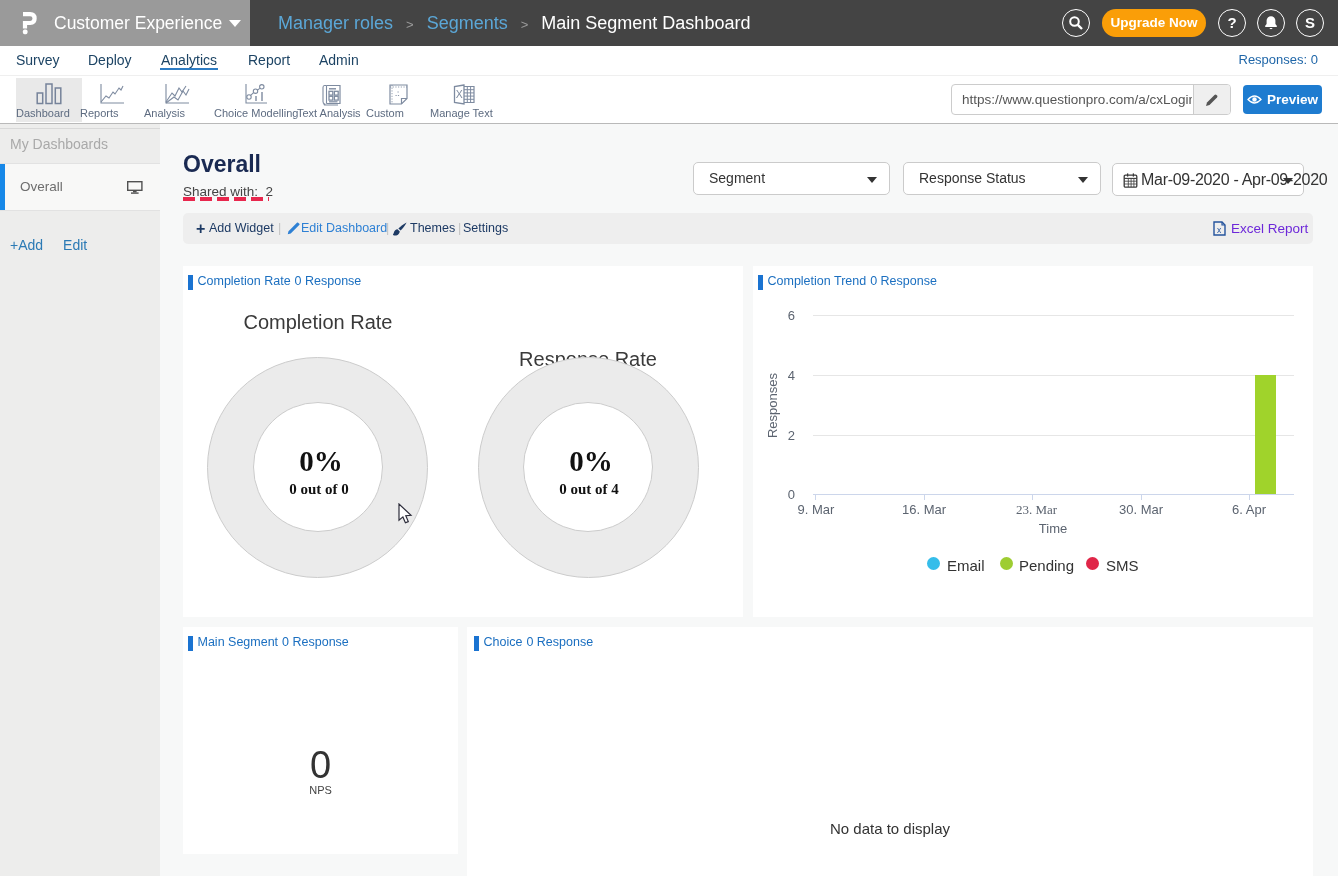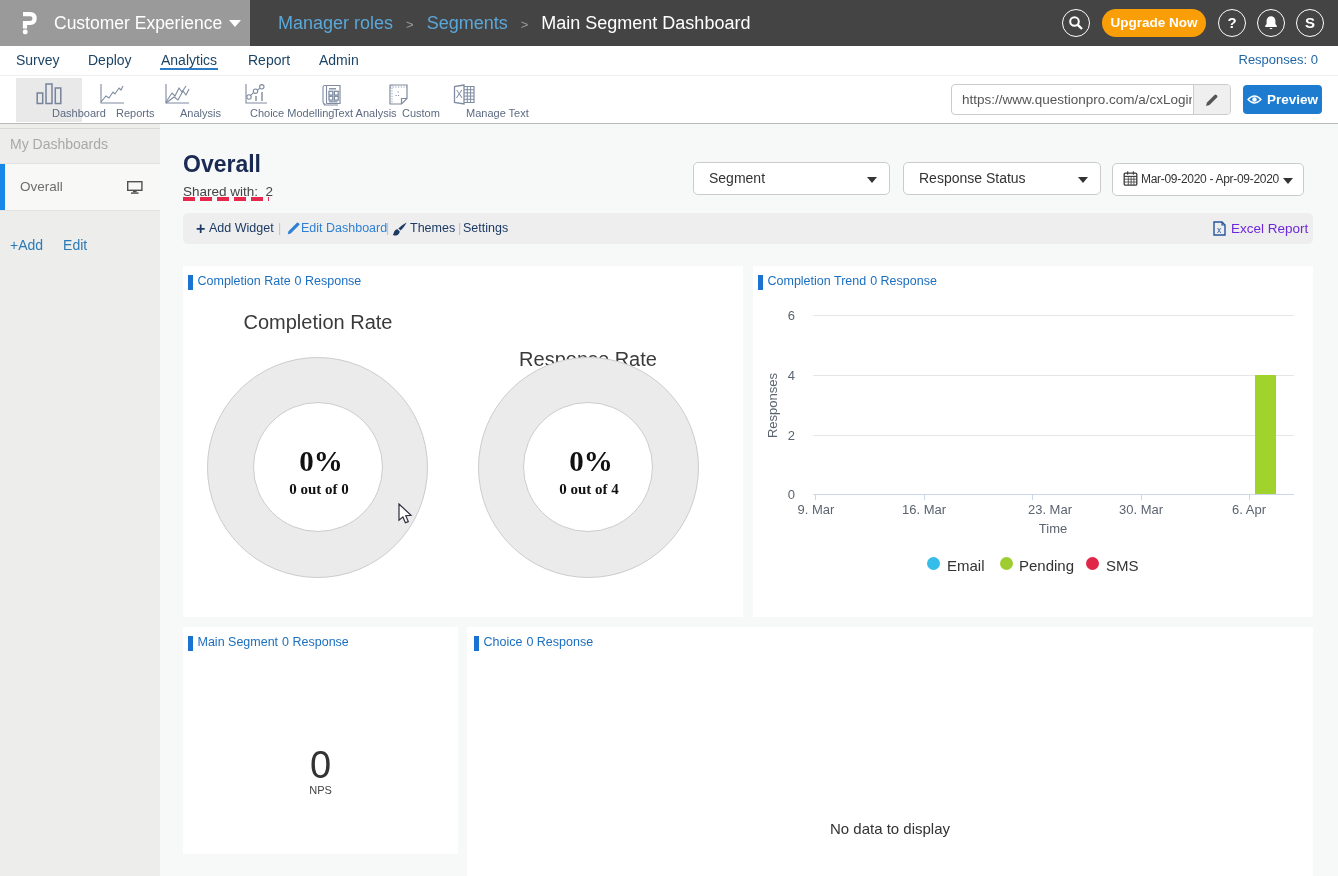--- a/index.html
+++ b/index.html
@@ -21,21 +21,21 @@
 
 
 #nav { position:absolute; left:0; top:46px; width:1338px; height:30px; background:#fff; border-bottom:1px solid #efefef; }
 #nav .item { position:absolute; top:0; height:29px; line-height:28px; font-size:14px; color:#1d4464; }
 
 #resp0 { position:absolute; right:20px; top:0; line-height:27px; font-size:13px; color:#1f66a8; }
 
 
 #toolrow { position:absolute; left:0; top:76px; width:1338px; height:48px; background:#fff; border-bottom:1px solid #b9b9b9; }
 .tab { position:absolute; top:2px; height:44px; text-align:center; }
-.tab .lbl { position:absolute; left:0; right:0; top:29px; font-size:11px; color:#5d6b80; white-space:nowrap; text-align:right;padding-left:36px; }
+.tab .lbl { position:absolute; left:0; right:0; top:29px; font-size:11px; color:#5d6b80; white-space:nowrap; text-align:left; }
 .tab svg { position:absolute; top:5px; left:50%; transform:translateX(-50%); }
 #tab-dash { background:#e9e9e9; }
 #urlgroup { position:absolute; left:951px; top:8px; width:280px; height:31px; border:1px solid #ccc; border-radius:4px; background:#fff; overflow:hidden; }
 #urlgroup .txt { position:absolute; left:10px; top:0; width:230px; line-height:29px; font-size:13.5px; color:#555; white-space:nowrap; overflow:hidden; }
 #urlgroup .pen { position:absolute; right:0; top:0; width:37px; height:29px; background:#efefef; border-left:1px solid #ccc; }
 #preview { position:absolute; left:1243px; top:9px; width:79px; height:29px; background:#1e7cd0; border-radius:4px; color:#fff; font-size:13.5px; font-weight:bold; text-align:center; line-height:29px; }
 
 
 #sidebar { position:absolute; left:0; top:124px; width:160px; height:752px; background:#ededec;padding-left:36px; }
 #sb-line { position:absolute; left:0; top:4px; width:160px; height:1px; background:#d8d8d8; }
@@ -212,21 +212,21 @@
     </div>
     <div id="sb-links"><span>+Add</span><span style="margin-left:20px;">Edit</span></div>
   </div>
 
   <div id="title">Overall</div>
   <div id="shared">Shared with:&nbsp; 2</div>
   <div id="reddash"></div>
 
   <div class="select" style="left:693px; width:197px;">Segment<div class="caret-d" style="right:12px; top:14px;"></div></div>
   <div class="select" style="left:903px; width:198px;">Response Status<div class="caret-d" style="right:12px; top:14px;"></div></div>
-  <div class="select" style="left:1112px; top:163px; width:192px; padding-left:10px; font-size:12px; letter-spacing:-0.3px; white-space:nowrap;">
+  <div class="select" style="left:1112px; top:163px; width:192px; padding-left:10px; font-size:16px; letter-spacing:-0.3px; white-space:nowrap;">
     <svg width="15" height="15" viewBox="0 0 15 15" style="vertical-align:-3px; margin-right:3px;">
       <rect x="1.2" y="2.2" width="12.6" height="12" rx="1.2" fill="none" stroke="#3a3a3a" stroke-width="1.3"></rect>
       <line x1="4.6" y1="0.4" x2="4.6" y2="3.6" stroke="#3a3a3a" stroke-width="1.3"></line>
       <line x1="10.4" y1="0.4" x2="10.4" y2="3.6" stroke="#3a3a3a" stroke-width="1.3"></line>
       <line x1="1.2" y1="5.4" x2="13.8" y2="5.4" stroke="#3a3a3a" stroke-width="1.1"></line>
       <path d="M5.3 5.4 V14 M8.1 5.4 V14 M10.9 5.4 V14 M1.2 8.2 H13.8 M1.2 11 H13.8" stroke="#3a3a3a" stroke-width="0.8"></path>
     </svg>Mar-09-2020 - Apr-09-2020<div class="caret-d" style="right:10px; top:14px;"></div>
   </div>
 
   <div id="wtoolbar">
@@ -287,21 +287,21 @@
   <div class="chlbl" style="left:740px; top:398px; transform:rotate(-90deg); transform-origin:center;">Responses</div>
 
   <div class="abs" style="left:815px; top:495px; width:1px; height:5px; background:#ccd6eb;"></div>
   <div class="abs" style="left:924px; top:495px; width:1px; height:5px; background:#ccd6eb;"></div>
   <div class="abs" style="left:1032px; top:495px; width:1px; height:5px; background:#ccd6eb;"></div>
   <div class="abs" style="left:1141px; top:495px; width:1px; height:5px; background:#ccd6eb;"></div>
   <div class="abs" style="left:1249px; top:495px; width:1px; height:5px; background:#ccd6eb;"></div>
 
   <div class="chlbl" style="left:776px; top:502px; width:80px; text-align:center;">9. Mar</div>
   <div class="chlbl" style="left:884px; top:502px; width:80px; text-align:center;">16. Mar</div>
-  <div class="chlbl" style="left:992px; top:502px; width:80px; text-align:right;">23. Mar</div>
+  <div class="chlbl" style="left:1016px; top:502px; width:80px; text-align:left;font-family:Liberation Serif, serif;">23. Mar</div>
   <div class="chlbl" style="left:1101px; top:502px; width:80px; text-align:center;">30. Mar</div>
   <div class="chlbl" style="left:1209px; top:502px; width:80px; text-align:center;">6. Apr</div>
   <div class="chlbl" style="left:1013px; top:521px; width:80px; text-align:center;">Time</div>
 
   <div class="abs" style="left:1255px; top:375px; width:21px; height:119px; background:#a0d32b;"></div>
 
   <div class="abs" style="left:927px; top:557px; width:13px; height:13px; border-radius:50%; background:#35bdea;"></div>
   <div class="abs" style="left:947px; top:557px; font-size:15px; color:#333;">Email</div>
   <div class="abs" style="left:1000px; top:557px; width:13px; height:13px; border-radius:50%; background:#9ecd32;"></div>
   <div class="abs" style="left:1019px; top:557px; font-size:15px; color:#333;">Pending</div>

